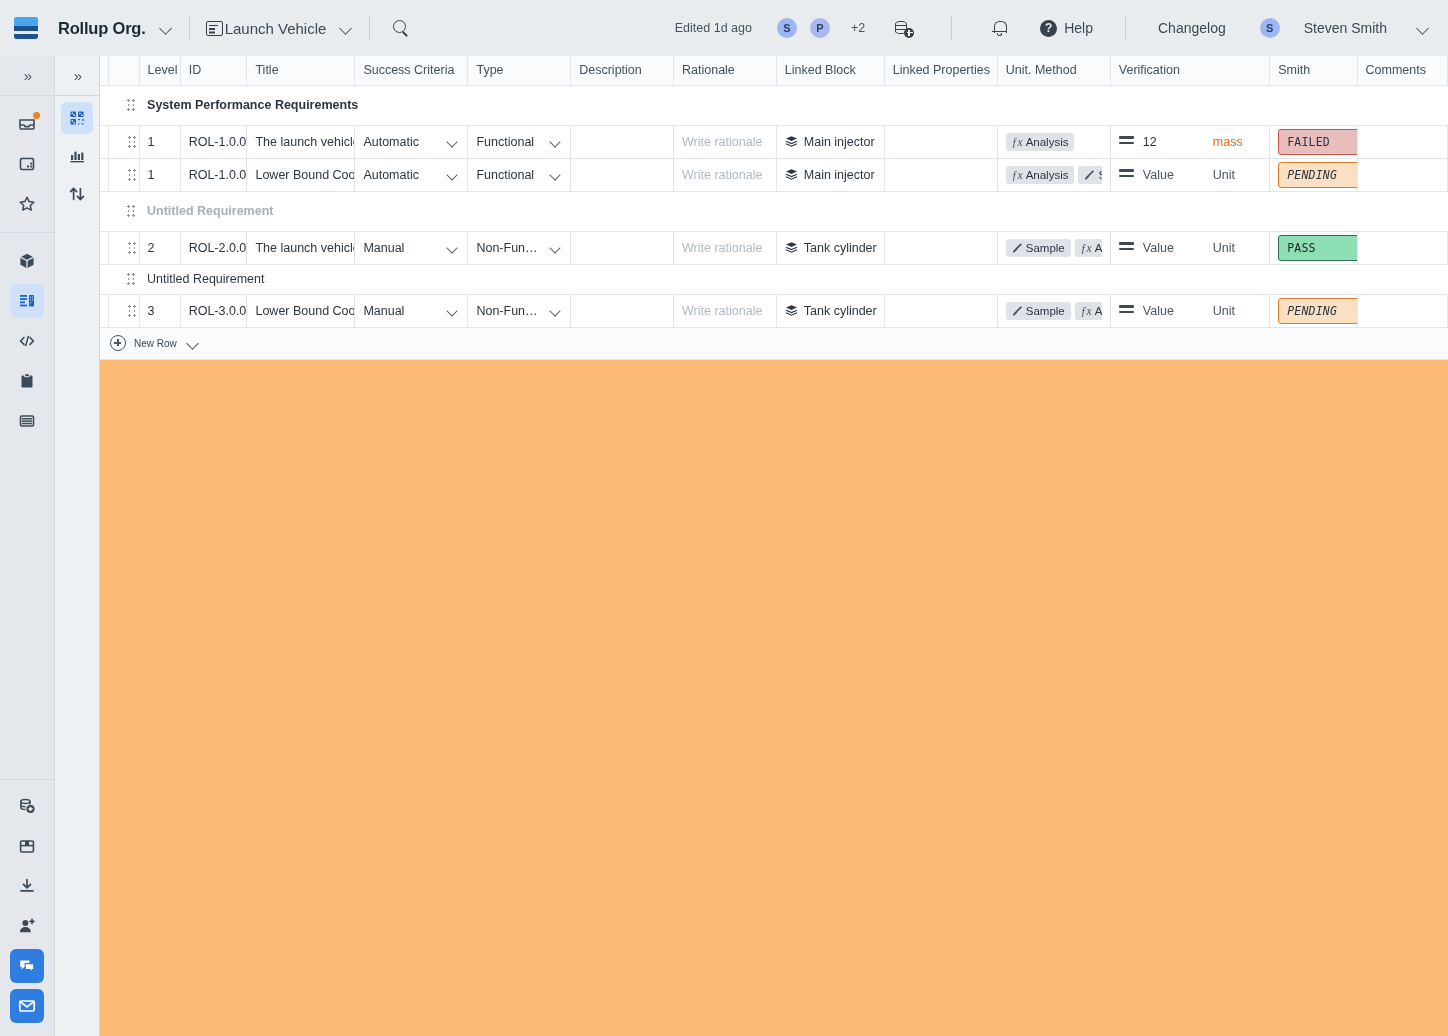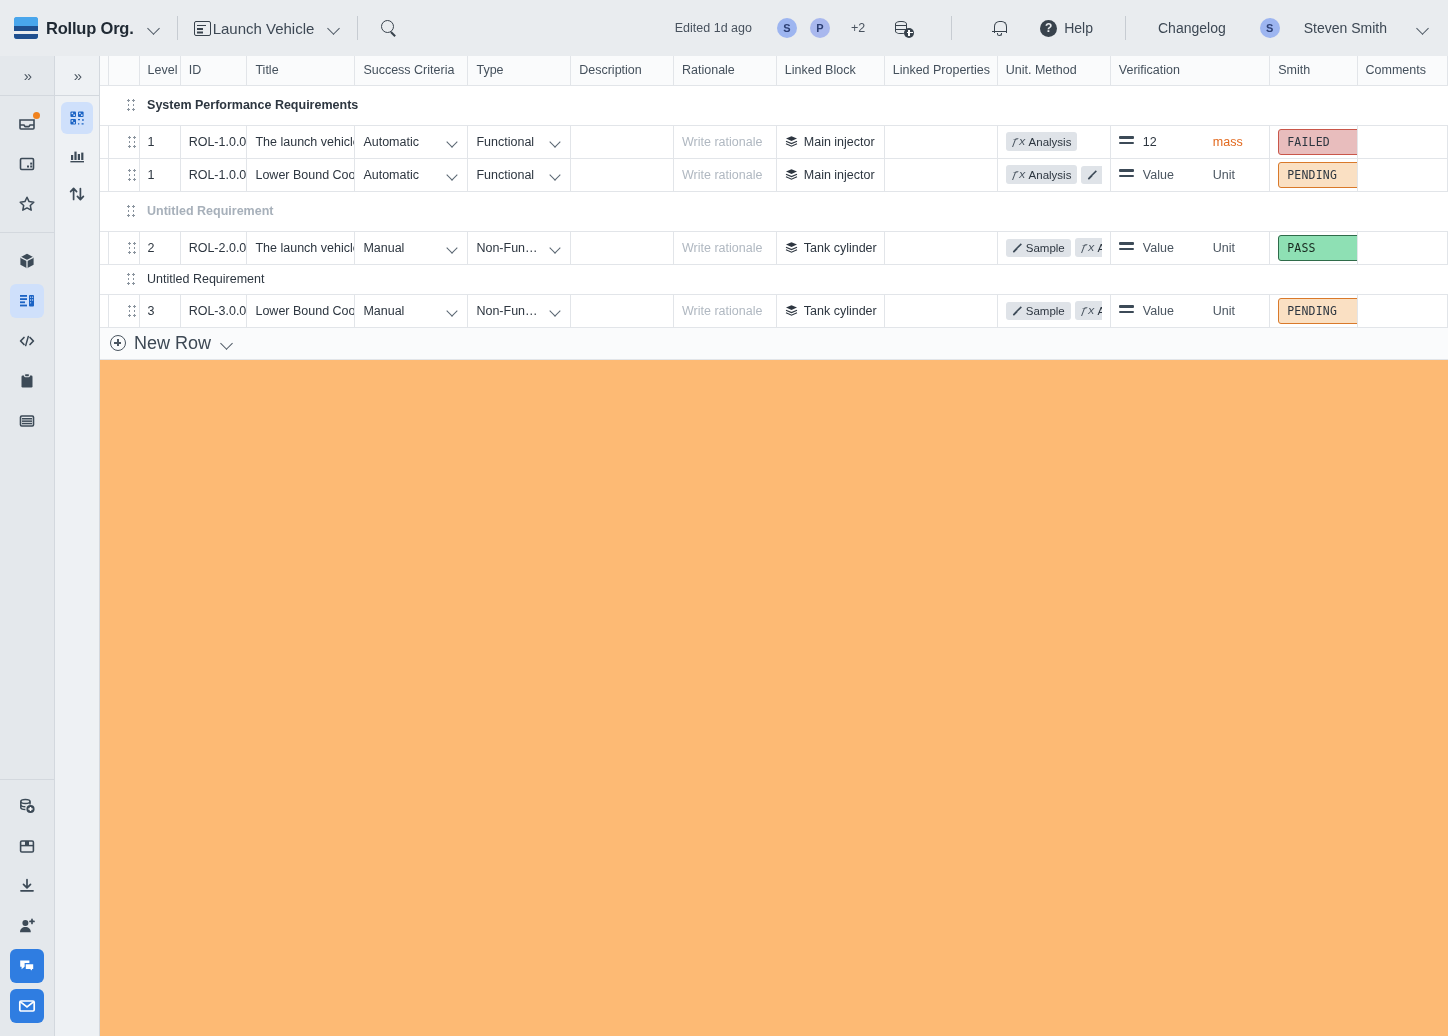--- a/index.html
+++ b/index.html
@@ -25,21 +25,21 @@
     width: 24px; height: 22px; border-radius: 3px; overflow: hidden;
     display: flex; flex-direction: column; flex-shrink: 0;
     background: #3f9fe8;
   }
   .org-logo .band1 { height: 9px; background: #49a6ec; }
   .org-logo .band2 { height: 5px; background: #1f4f8f; }
   .org-logo .band3 { height: 3px; background: #e9ecef; }
   .org-logo .band4 { height: 5px; background: #1f4f8f; }
   .org-name {
     font-size: 16.5px; font-weight: bold; color: #1f2933;
-    margin-left: 8px; letter-spacing: -0.2px;
+    margin-left: 20px; letter-spacing: -0.2px;
   }
   .chev {
     display: inline-block; width: 13px; height: 13px; position: relative; flex-shrink: 0;
   }
   .chev::after {
     content: ""; position: absolute; left: 1px; top: 2px;
     width: 8px; height: 8px;
     border-right: 1.6px solid #4a5560; border-bottom: 1.6px solid #4a5560;
     transform: rotate(45deg);
   }
@@ -263,54 +263,54 @@
 
   .blk { display: flex; align-items: center; gap: 6px; }
   .stack-icon { width: 13px; height: 13px; flex-shrink: 0; }
 
   .chips { display: flex; align-items: center; gap: 4px; overflow: hidden; height: 100%; }
   .chip {
     display: inline-flex; align-items: center; gap: 3px;
     background: #dfe3e8; border-radius: 3px; padding: 3px 6px;
     font-size: 11.5px; color: #2d3640; white-space: nowrap; flex-shrink: 0;
   }
-  .chip .fx { font-style: italic; font-family: Liberation Mono, monospace; font-size: 11.5px; color: #4a5560; }
+  .chip .fx { font-style: italic; font-family: Liberation Serif, serif; font-size: 11.5px; color: #4a5560; }
   .chip .hammer { width: 11px; height: 11px; flex-shrink: 0; }
 
   .verif-cell { display: flex; align-items: center; gap: 0; height: 100%; }
   .eq-icon { width: 15px; height: 11px; flex-shrink: 0; margin-right: 9px; }
   .eq-icon span { display: block; height: 2.6px; background: #3c4a57; border-radius: 1px; }
   .eq-icon span + span { margin-top: 3px; }
   .v-val { font-size: 12.5px; color: #4a5560; width: 70px; }
   .v-val.filled { color: #2d3640; }
   .v-unit { font-size: 12.5px; color: #4a5560; }
   .v-unit.mass { color: #e2691e; }
 
   .status-pill {
     display: inline-flex; align-items: center; justify-content: flex-start;
     font-family: "DejaVu Sans Mono", monospace; font-size: 11.5px;
     padding: 4px 8px; border-radius: 3px; width: 84px; height: 26px;
     letter-spacing: 0.2px;
   }
   .status-pill.failed  { background: #e8bdbd; border: 1px solid #c9564a; color: #2d3640; }
-  .status-pill.pending { background: #fae0c3; border: 1px solid #d9792a; color: #2d3640; }
+  .status-pill.pending { background: #fae0c3; border: 1px solid #d9792a; color: #2d3640; font-style: italic; }
   .status-pill.pass    { background: #8ee0b4; border: 1px solid #2f6b4a; color: #18281f; }
 
   .newrow {
     display: flex; align-items: center; gap: 8px;
     height: 32px; padding-left: 10px;
     border-bottom: 1px solid #e2e5e9; background: #fafbfc;
   }
   .plus-circle {
     width: 16px; height: 16px; border: 1.6px solid #4a5560; border-radius: 50%;
     position: relative; flex-shrink: 0;
   }
   .plus-circle::before { content:""; position:absolute; left:6.2px; top:2.8px; width:1.6px; height:7px; background:#4a5560; }
   .plus-circle::after  { content:""; position:absolute; left:2.8px; top:6.2px; width:7px; height:1.6px; background:#4a5560; }
-  .newrow-label { font-size: 18px; color: #3d4854; }
+  .newrow-label { font-size: 10px; color: #3d4854; }
   .newrow .chev { margin-left: 2px; }
 
   .table-rest { flex: 1; background: #fff; }
 </style>
 </head>
 <body>
 
 <div class="app">
 
   <div class="topbar">

